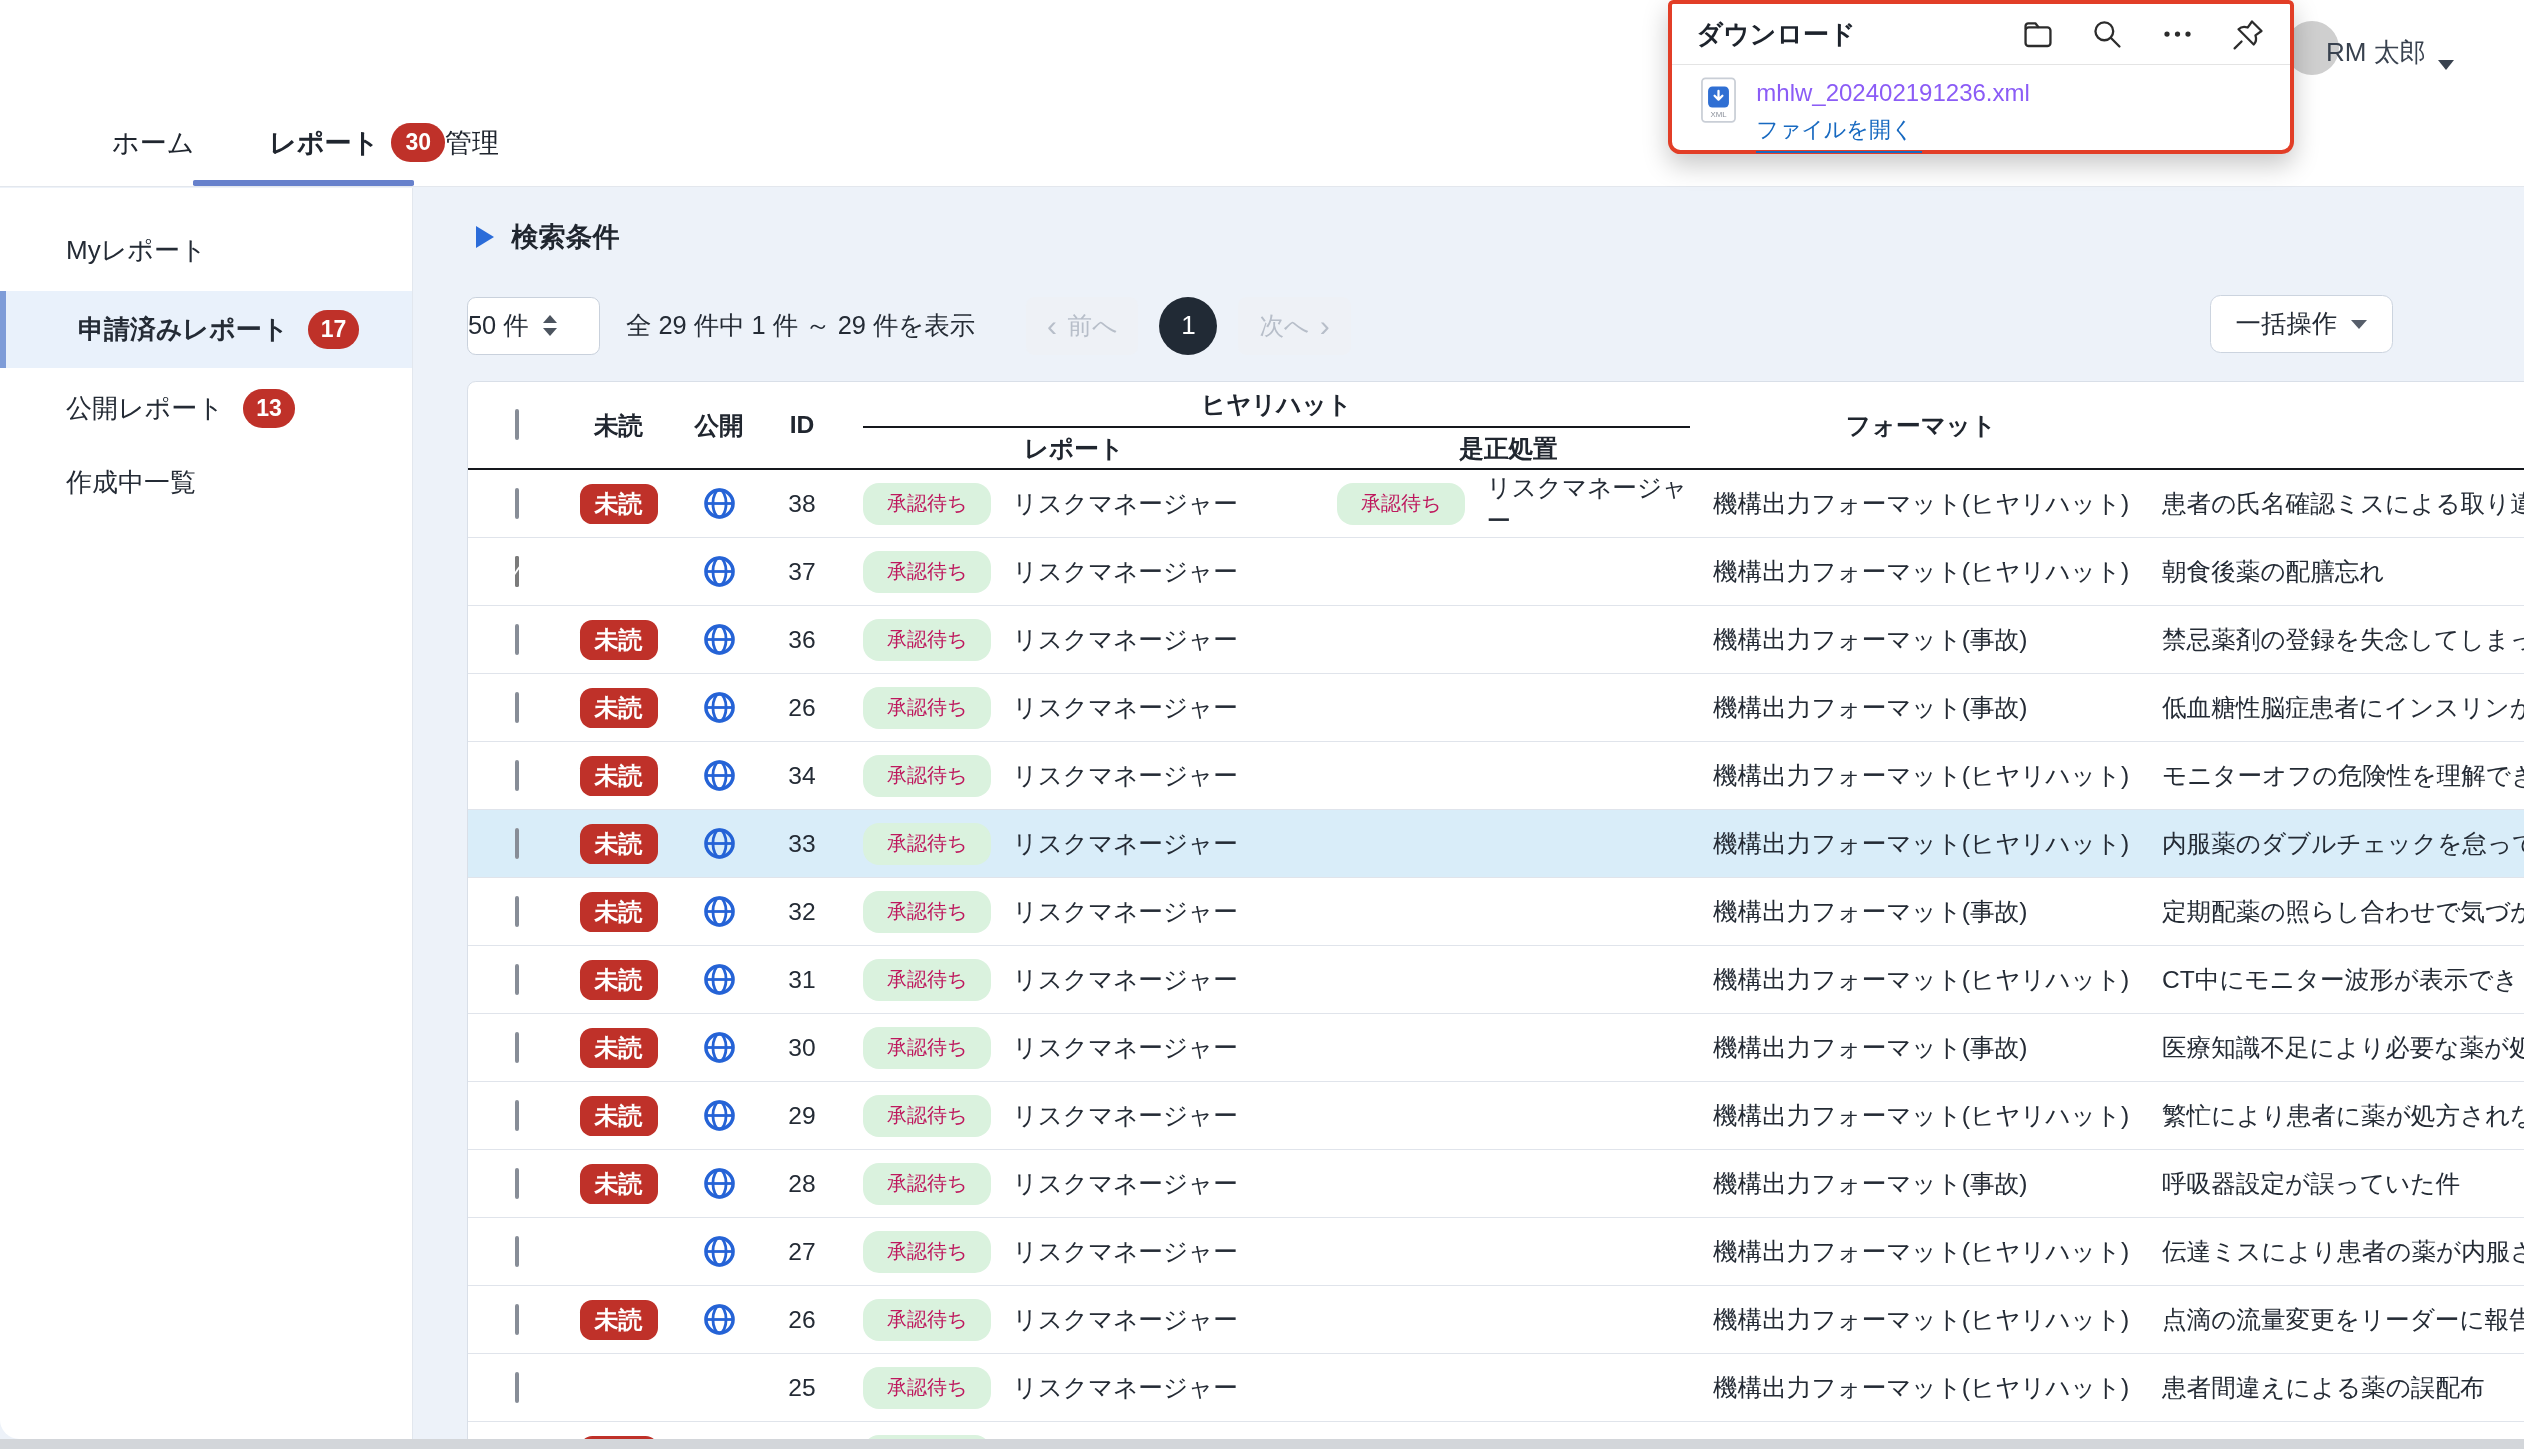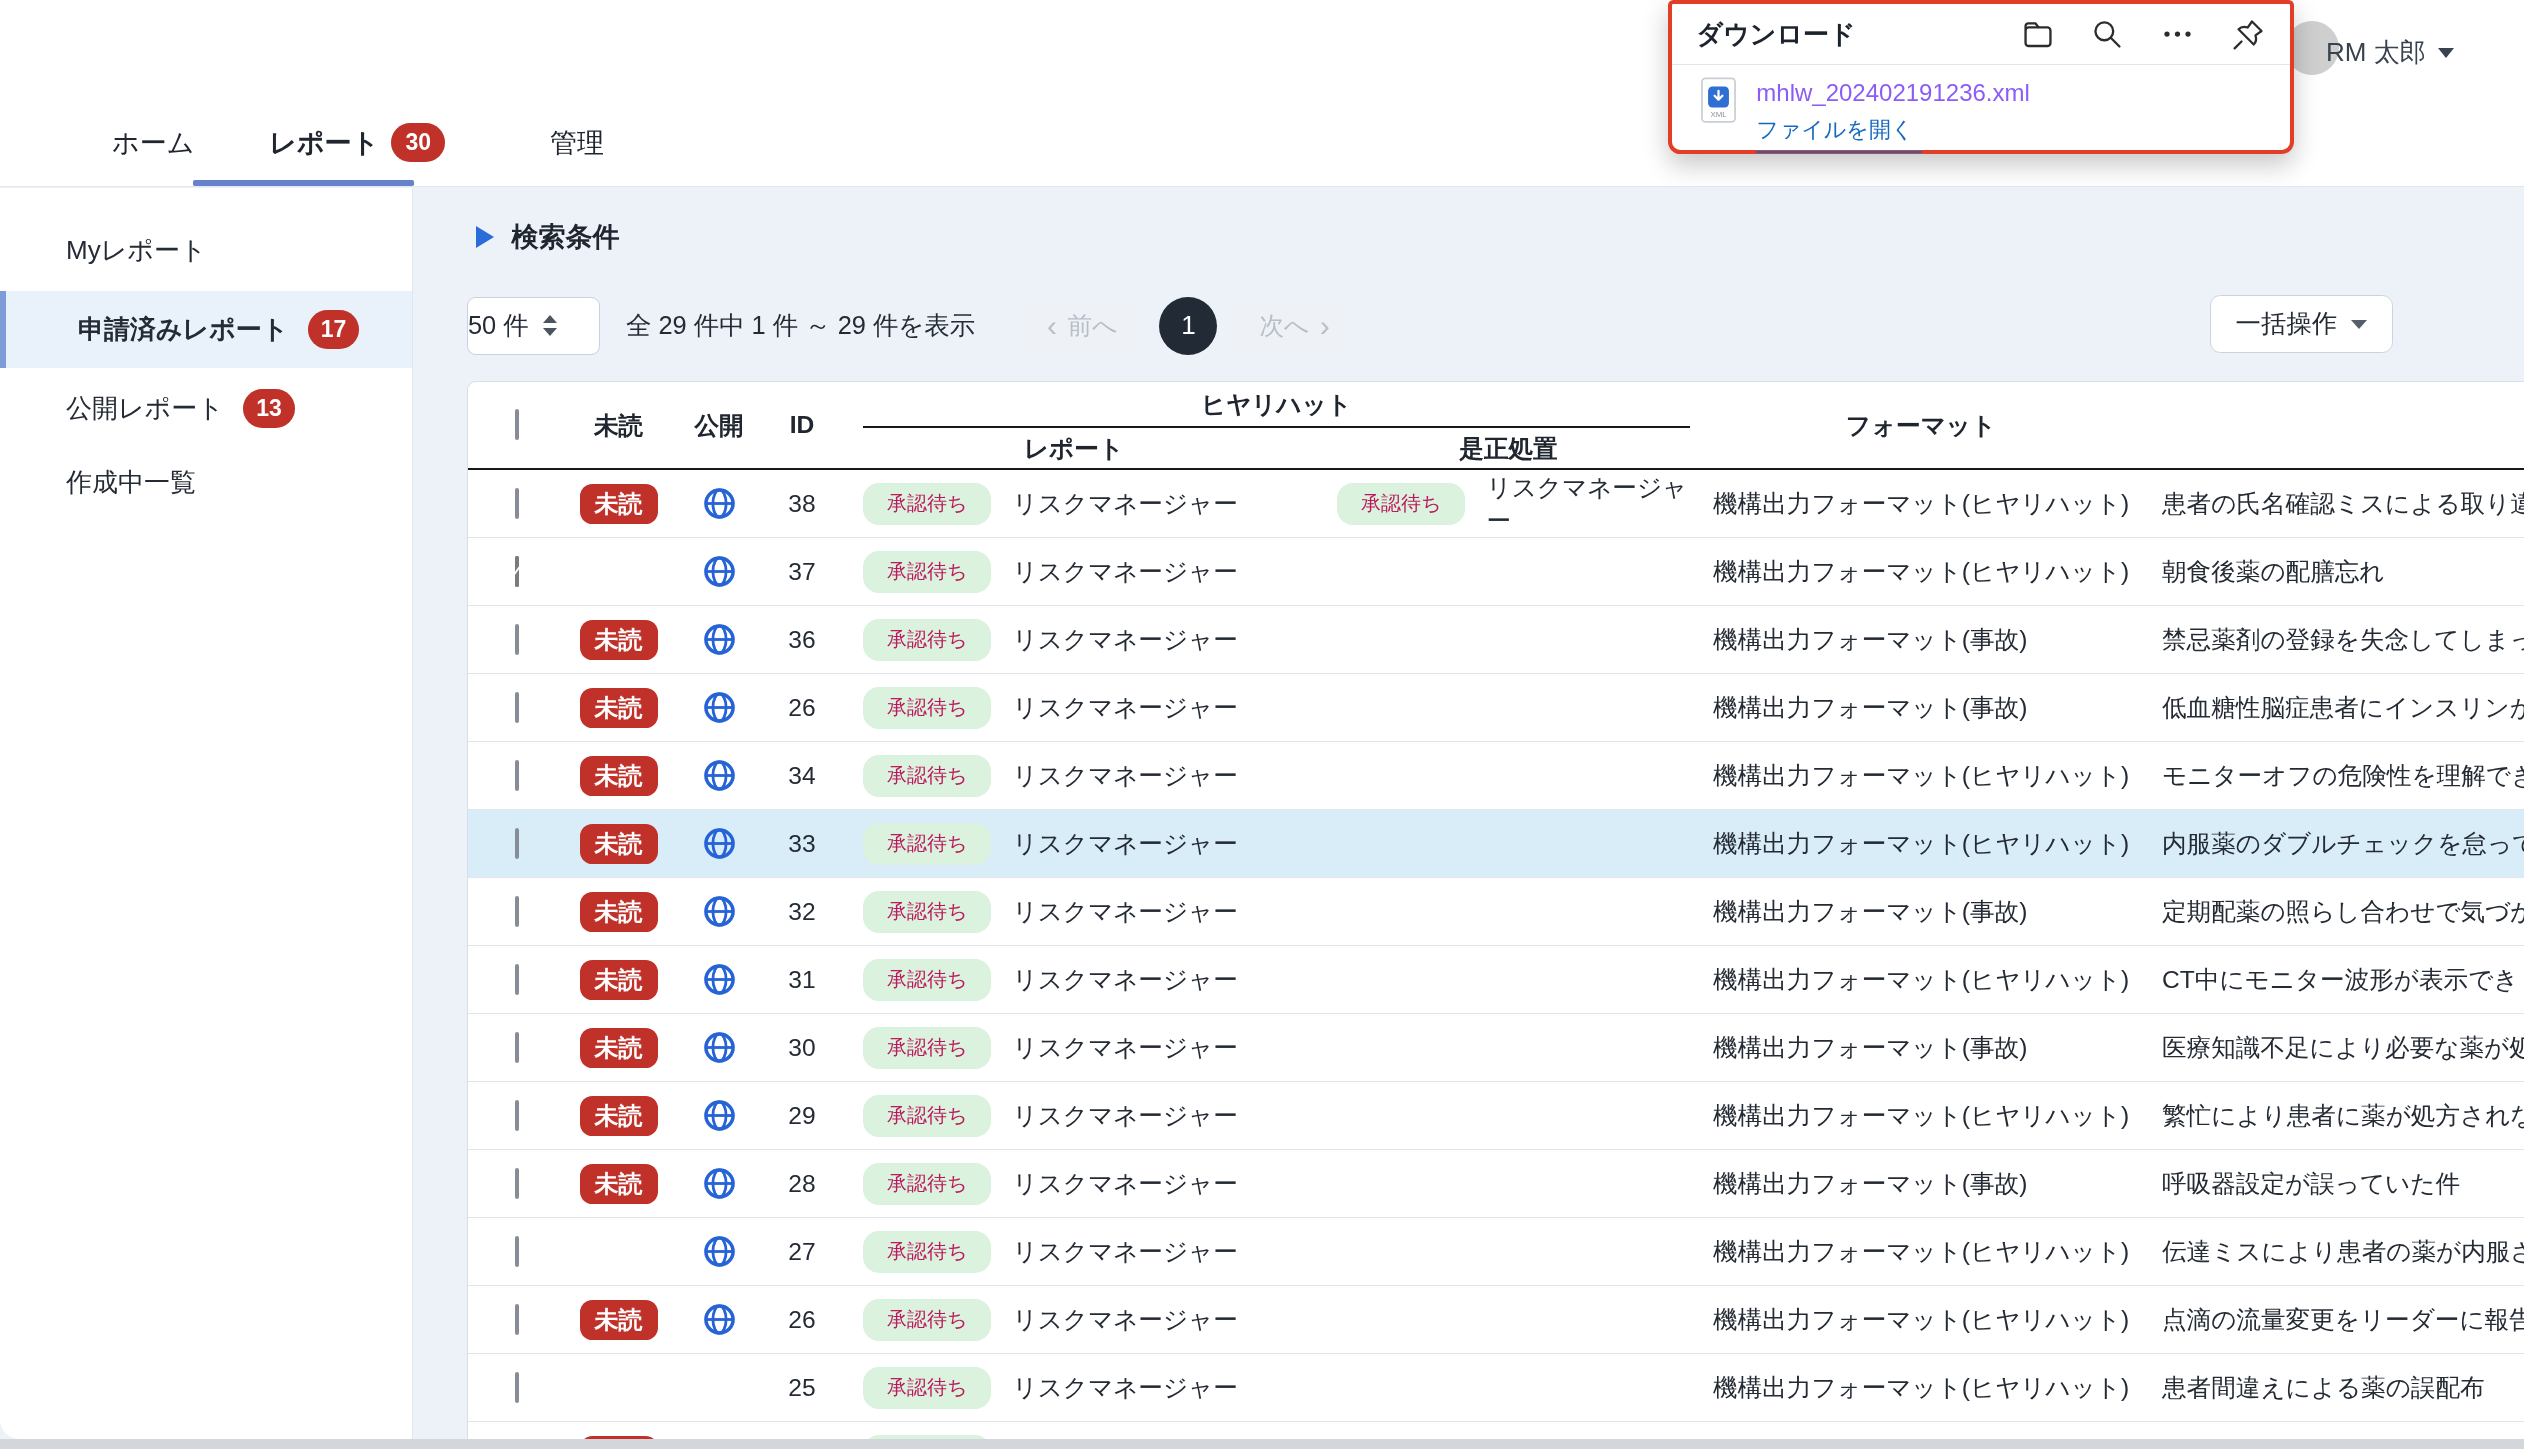--- a/index.html
+++ b/index.html
@@ -12,25 +12,25 @@
   .topbar{position:absolute;left:0;top:0;width:2525px;height:186px;background:#fff;border-bottom:1.8px solid #e3e7ed;z-index:2}
   .logo{position:absolute;left:48px;top:12.3px;display:flex;align-items:flex-end}
   .logo-main{font-size:68px;font-weight:800;color:#2a6ebb;letter-spacing:0.9px;line-height:1}
   .logo-sub{position:relative;margin-left:1.8px;bottom:3.5px;font-size:27px;font-weight:800;color:#2a6ebb;padding:3.5px 17.5px}
   .logo-sub svg{position:absolute;left:-3.5px;top:-8px;pointer-events:none}
   .logo-idot{position:absolute;left:35px;top:0px;width:8px;height:8px;border-radius:50%;background:#e8832b}
   .nav{position:absolute;left:112px;top:123px;display:flex;align-items:center;font-size:27px;color:#20262f}
   .nav-tab{display:flex;align-items:center;cursor:pointer}
   .nav-tab.active{font-weight:700}
   .tab2{margin-left:75px}
-  .tab3{margin-left:105px}
+  .tab3{}
   .nav-badge{background:#bf3129;color:#fff;font-size:23px;font-weight:700;border-radius:19.3px;height:39px;display:inline-flex;align-items:center;padding:0 14px;margin-left:12.3px}
   .nav-underline{position:absolute;left:193px;top:180px;width:221px;height:6.1px;background:#6781cc;border-radius:1.8px}
   .avatar{position:absolute;left:2285px;top:21px;width:54px;height:54px;border-radius:50%;background:#cfcfcf;z-index:1}
-  .user{position:absolute;left:2326px;top:35px;display:flex;align-items:center;gap:12.3px;font-size:26px;color:#39424f;z-index:1}
+  .user{position:absolute;left:2326px;top:35px;display:flex;align-items:flex-end;gap:12.3px;font-size:26px;color:#39424f;z-index:1}
   .caret-down{width:0;height:0;border-left:8.8px solid transparent;border-right:8.8px solid transparent;border-top:10.5px solid #39424f}
   
   .sidebar{position:absolute;left:0;top:188px;width:412px;height:1251px;background:#fff;border-right:0.9px solid #e2e7ee;border-radius:0 0 0 19.3px;z-index:1}
   .s-item{position:absolute;left:0;width:100%;height:77px;display:flex;align-items:center;padding-left:66px;box-sizing:border-box;font-size:26px;color:#242b35;gap:19.3px;cursor:pointer}
   .s-item.active{background:#e9f1fb;border-left:6.1px solid #7e9cd8;padding-left:72px;font-weight:700}
   .badge-red{background:#bf3129;color:#fff;font-weight:700;font-size:23px;border-radius:19.3px;height:39px;display:inline-flex;align-items:center;justify-content:center;padding:0 13px}
   
   .search-head{position:absolute;left:476px;top:219px;display:flex;align-items:center;gap:17.5px;font-size:27px;font-weight:700;color:#20262f;z-index:0}
   .tri-right{width:0;height:0;border-left:18.4px solid #2b6cd9;border-top:11.4px solid transparent;border-bottom:11.4px solid transparent}
   .controls{position:absolute;left:467px;top:295px;height:61px;display:flex;align-items:center;z-index:0}

